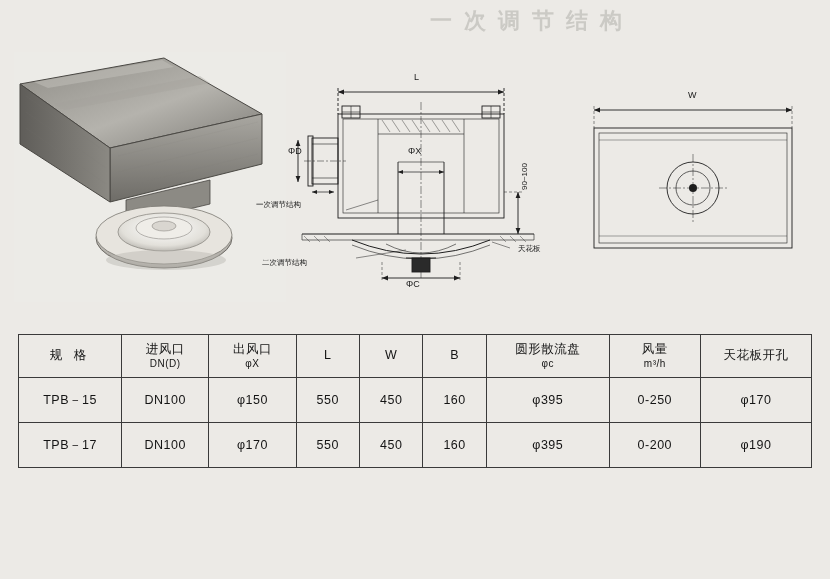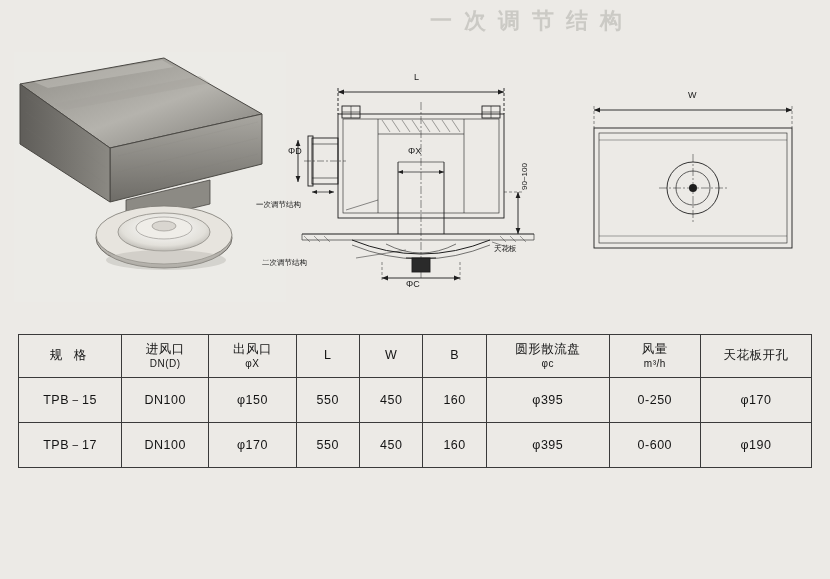--- a/index.html
+++ b/index.html
@@ -299,21 +299,21 @@
       </g>
     </svg>
 
     <div class="lbl" style="left:128px; top:10px;">L</div>
     <div class="lbl" style="left:2px; top:84px;">ΦD</div>
     <div class="lbl" style="left:122px; top:84px;">ΦX</div>
     <div class="lbl" style="left:120px; top:217px;">ΦC</div>
     <div class="lbl" style="left:234px; top:128px; transform:rotate(-90deg); transform-origin:left top; font-size:8px;">90~100</div>
     <div class="lbl-cn" style="left:-30px; top:138px;">一次调节结构</div>
     <div class="lbl-cn" style="left:-24px; top:196px;">二次调节结构</div>
-    <div class="lbl-cn" style="left:208px; top:182px;">天花板</div>
+    <div class="lbl-cn" style="left:232px; top:182px;">天花板</div>
   </div>
 
   <div class="draw draw-side">
     <svg viewBox="0 0 262 200" xmlns="http://www.w3.org/2000/svg" style="width:262px;height:200px;">
       <g stroke="#1e1e1e" fill="none" stroke-width="0.9">
 
         <line x1="34" y1="30" x2="232" y2="30"></line>
         <polygon points="34,30 40,27.6 40,32.4" fill="#1e1e1e" stroke="none"></polygon>
         <polygon points="232,30 226,27.6 226,32.4" fill="#1e1e1e" stroke="none"></polygon>
         <line x1="34" y1="26" x2="34" y2="48" stroke-dasharray="3,2" stroke-width="0.5"></line>
@@ -397,20 +397,20 @@
           <td>φ170</td>
         </tr>
         <tr>
           <td>TPB－17</td>
           <td>DN100</td>
           <td>φ170</td>
           <td>550</td>
           <td>450</td>
           <td>160</td>
           <td>φ395</td>
-          <td>0-600</td>
+          <td>0-200</td>
           <td>φ190</td>
         </tr>
       </tbody>
     </table>
   </div>
 
 </div>
 
 </body></html>

